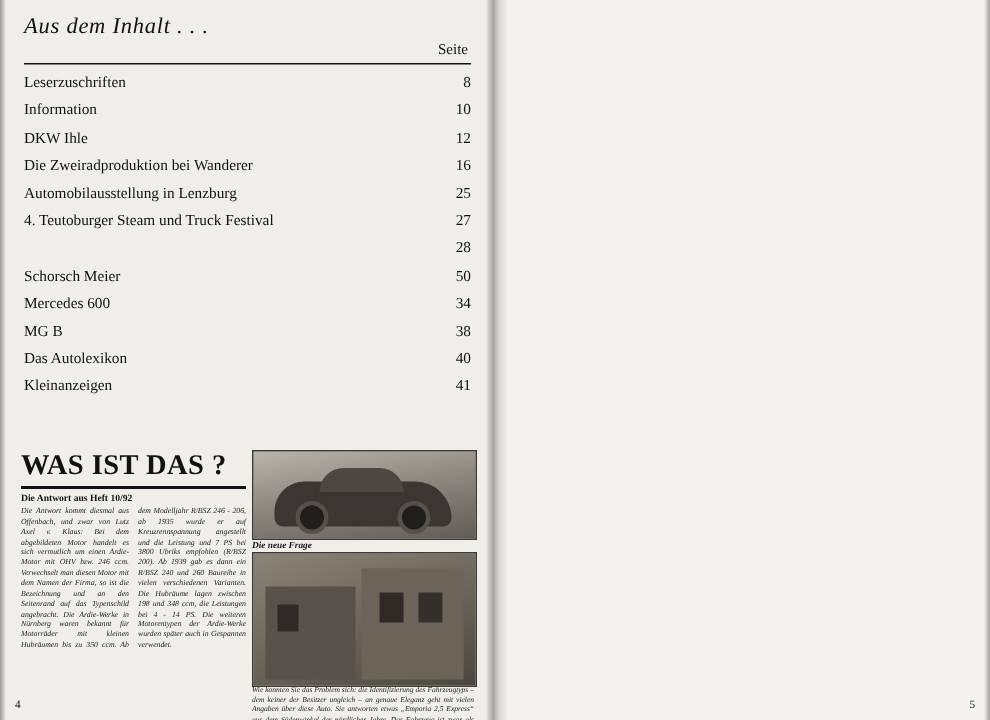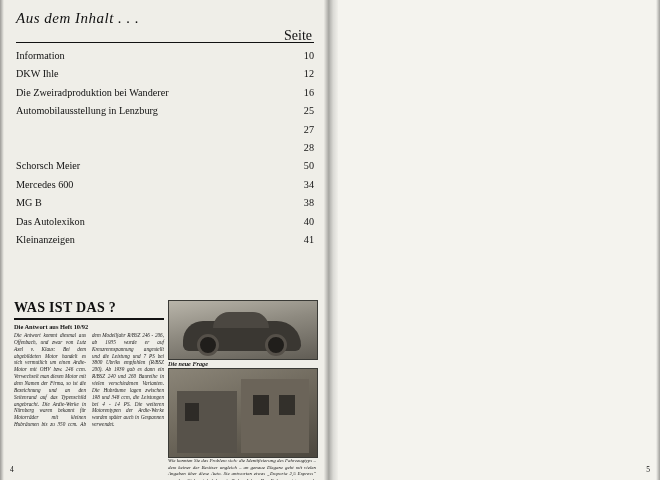--- a/index.html
+++ b/index.html
@@ -9,29 +9,29 @@
   .page-left{left:0;width:330px;height:480px;background:#efeee8;}
   .page-right{left:330px;width:330px;height:480px;background:#f4f3ee;}
   .gutter{position:absolute;left:324px;top:0;width:14px;height:480px;
     background:linear-gradient(to right,rgba(0,0,0,0.02),rgba(0,0,0,0.30),rgba(0,0,0,0.10),rgba(0,0,0,0.02));}
   .edge-left{position:absolute;left:0;top:0;width:4px;height:480px;background:linear-gradient(to right,rgba(0,0,0,0.35),rgba(0,0,0,0));}
   .edge-right{position:absolute;right:0;top:0;width:4px;height:480px;background:linear-gradient(to left,rgba(0,0,0,0.35),rgba(0,0,0,0));}
 
   
   .toc-head{position:absolute;left:16px;top:10px;font-family:"Liberation Serif",serif;
     font-style:italic;font-size:15px;color:#111;letter-spacing:0.5px;}
-  .toc-seite{position:absolute;right:18px;top:28px;font-size:14px;color:#111;font-family:"Liberation Serif",serif;}
+  .toc-seite{position:absolute;right:18px;top:28px;font-size:10px;color:#111;font-family:"Liberation Serif",serif;}
   .toc-rule{position:absolute;left:16px;right:16px;top:42px;height:1px;background:#111;}
   .toc-list{position:absolute;left:16px;right:16px;top:48px;}
   .toc-row{position:relative;height:18.4px;font-size:10.2px;color:#111;}
   .toc-label{position:absolute;left:0;top:2px;white-space:nowrap;}
   .toc-page{position:absolute;right:0;top:2px;text-align:right;width:22px;}
 
   .wasist{position:absolute;left:14px;top:300px;width:150px;}
-  .wasist-title{font-family:"Liberation Serif",serif;font-weight:bold;font-size:14px;color:#111;letter-spacing:0.3px;}
+  .wasist-title{font-family:"Liberation Serif",serif;font-weight:bold;font-size:19px;color:#111;letter-spacing:0.3px;}
   .wasist-rule{height:2px;background:#111;margin-top:2px;width:150px;}
   .wasist-sub{font-size:6.4px;font-weight:bold;margin-top:3px;color:#111;}
   .wasist-body{font-size:5.2px;line-height:1.32;text-align:justify;color:#1a1a1a;margin-top:2px;
     column-count:2;column-gap:6px;font-style:italic;}
 
   .photo{position:absolute;background:#6e6a60;border:1px solid #3a3a36;overflow:hidden;}
   .photo-car{left:168px;top:300px;width:148px;height:58px;
     background:linear-gradient(170deg,#b9b5aa 0%,#8e8a80 45%,#615d55 100%);}
   .carshape{position:absolute;left:14px;top:20px;width:118px;height:30px;background:#3a3732;border-radius:28px 34px 8px 8px;}
   .carshape:after{content:"";position:absolute;left:30px;top:-9px;width:56px;height:16px;background:#4b4741;border-radius:16px 16px 0 0;}
@@ -57,36 +57,41 @@
 <body>
 
 <div class="spread">
 
   <div class="page page-left">
     <div class="toc-head">Aus dem Inhalt . . .</div>
     <div class="toc-seite">Seite</div>
     <div class="toc-rule"></div>
     <div class="toc-list" id="toc-list">
         <div class="toc-row">
+          <span class="toc-label">Leserzuschriften</span>
+          <span class="toc-page">8</span>
+        </div>
+        <div class="toc-row">
           <span class="toc-label">Information</span>
           <span class="toc-page">10</span>
         </div>
         <div class="toc-row">
           <span class="toc-label">DKW Ihle</span>
           <span class="toc-page">12</span>
         </div>
         <div class="toc-row">
           <span class="toc-label">Die Zweiradproduktion bei Wanderer</span>
           <span class="toc-page">16</span>
         </div>
         <div class="toc-row">
           <span class="toc-label">Automobilausstellung in Lenzburg</span>
           <span class="toc-page">25</span>
         </div>
         <div class="toc-row">
+          <span class="toc-label">4. Teutoburger Steam und Truck Festival</span>
           <span class="toc-page">27</span>
         </div>
         <div class="toc-row">
           <span class="toc-page">28</span>
         </div>
         <div class="toc-row">
           <span class="toc-label">Schorsch Meier</span>
           <span class="toc-page">50</span>
         </div>
         <div class="toc-row">

